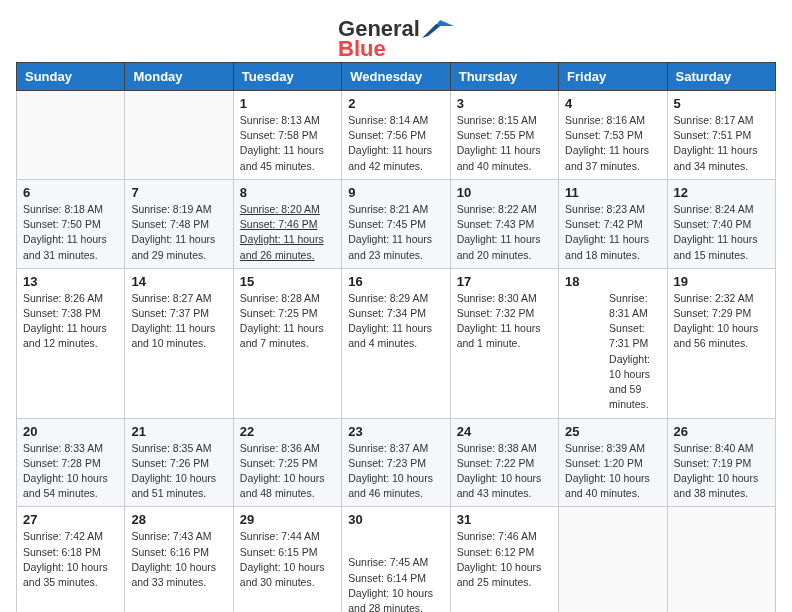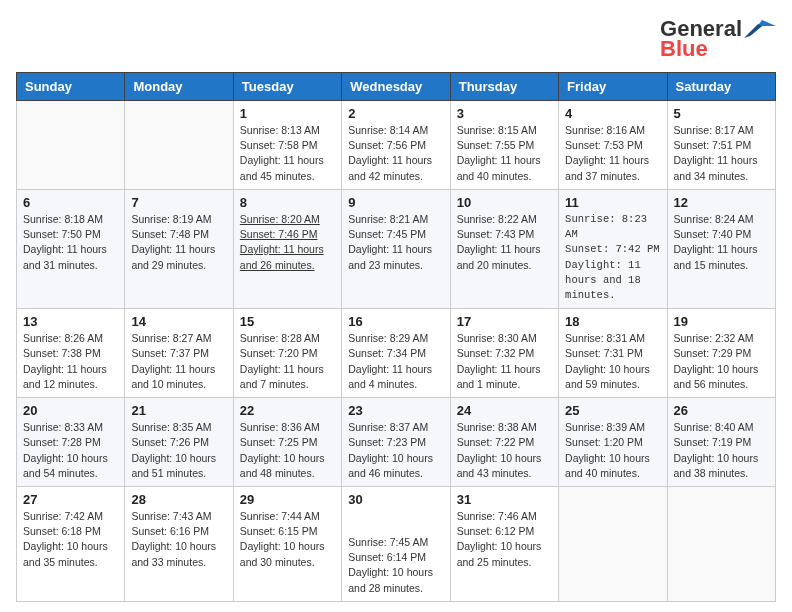--- a/index.html
+++ b/index.html
@@ -8,23 +8,22 @@
       background: #fff;
       width: 792px;
       min-height: 612px;
     }
     .page {
       width: 792px;
       padding: 16px 16px 16px 16px;
     }
     .header {
       display: flex;
-      justify-content: flex-end;
+      justify-content: center;
       align-items: flex-start;
-      margin-bottom: 10px;
     }
     .logo {
       display: flex;
       align-items: center;
     }
     .title-section {
       text-align: right;
     }
     .month-title {
       font-size: 36px;
@@ -178,21 +177,21 @@
 Daylight: 11 hours and 23 minutes.</div>
           </td>
           <td>
             <span class="day-num">10</span>
             <div class="day-info" style="white-space: pre-line;">Sunrise: 8:22 AM
 Sunset: 7:43 PM
 Daylight: 11 hours and 20 minutes.</div>
           </td>
           <td>
             <span class="day-num">11</span>
-            <div class="day-info" style="white-space: pre-line; font-family: Liberation Mono, monospace;">Sunrise: 8:23 AM
+            <div class="day-info" style="white-space: pre-line;">Sunrise: 8:23 AM
 Sunset: 7:42 PM
 Daylight: 11 hours and 18 minutes.</div>
           </td>
           <td>
             <span class="day-num">12</span>
             <div class="day-info" style="white-space: pre-line;">Sunrise: 8:24 AM
 Sunset: 7:40 PM
 Daylight: 11 hours and 15 minutes.</div>
           </td>
         </tr>
@@ -205,38 +204,38 @@
           </td>
           <td>
             <span class="day-num">14</span>
             <div class="day-info" style="white-space: pre-line;">Sunrise: 8:27 AM
 Sunset: 7:37 PM
 Daylight: 11 hours and 10 minutes.</div>
           </td>
           <td>
             <span class="day-num">15</span>
             <div class="day-info" style="white-space: pre-line;">Sunrise: 8:28 AM
-Sunset: 7:20 PM
+Sunset: 7:25 PM
 Daylight: 11 hours and 7 minutes.</div>
           </td>
           <td>
             <span class="day-num">16</span>
             <div class="day-info" style="white-space: pre-line;">Sunrise: 8:29 AM
 Sunset: 7:34 PM
 Daylight: 11 hours and 4 minutes.</div>
           </td>
           <td>
             <span class="day-num">17</span>
             <div class="day-info" style="white-space: pre-line;">Sunrise: 8:30 AM
 Sunset: 7:32 PM
 Daylight: 11 hours and 1 minute.</div>
           </td>
           <td>
             <span class="day-num">18</span>
-            <div class="day-info" style="white-space: pre-line;">Sunrise: 8:31 AM
+            <div class="day-info" style="white-space: pre-line; margin-left: 44px;">Sunrise: 8:31 AM
 Sunset: 7:31 PM
 Daylight: 10 hours and 59 minutes.</div>
           </td>
           <td>
             <span class="day-num">19</span>
             <div class="day-info" style="white-space: pre-line;">Sunrise: 2:32 AM
 Sunset: 7:29 PM
 Daylight: 10 hours and 56 minutes.</div>
           </td>
         </tr>

